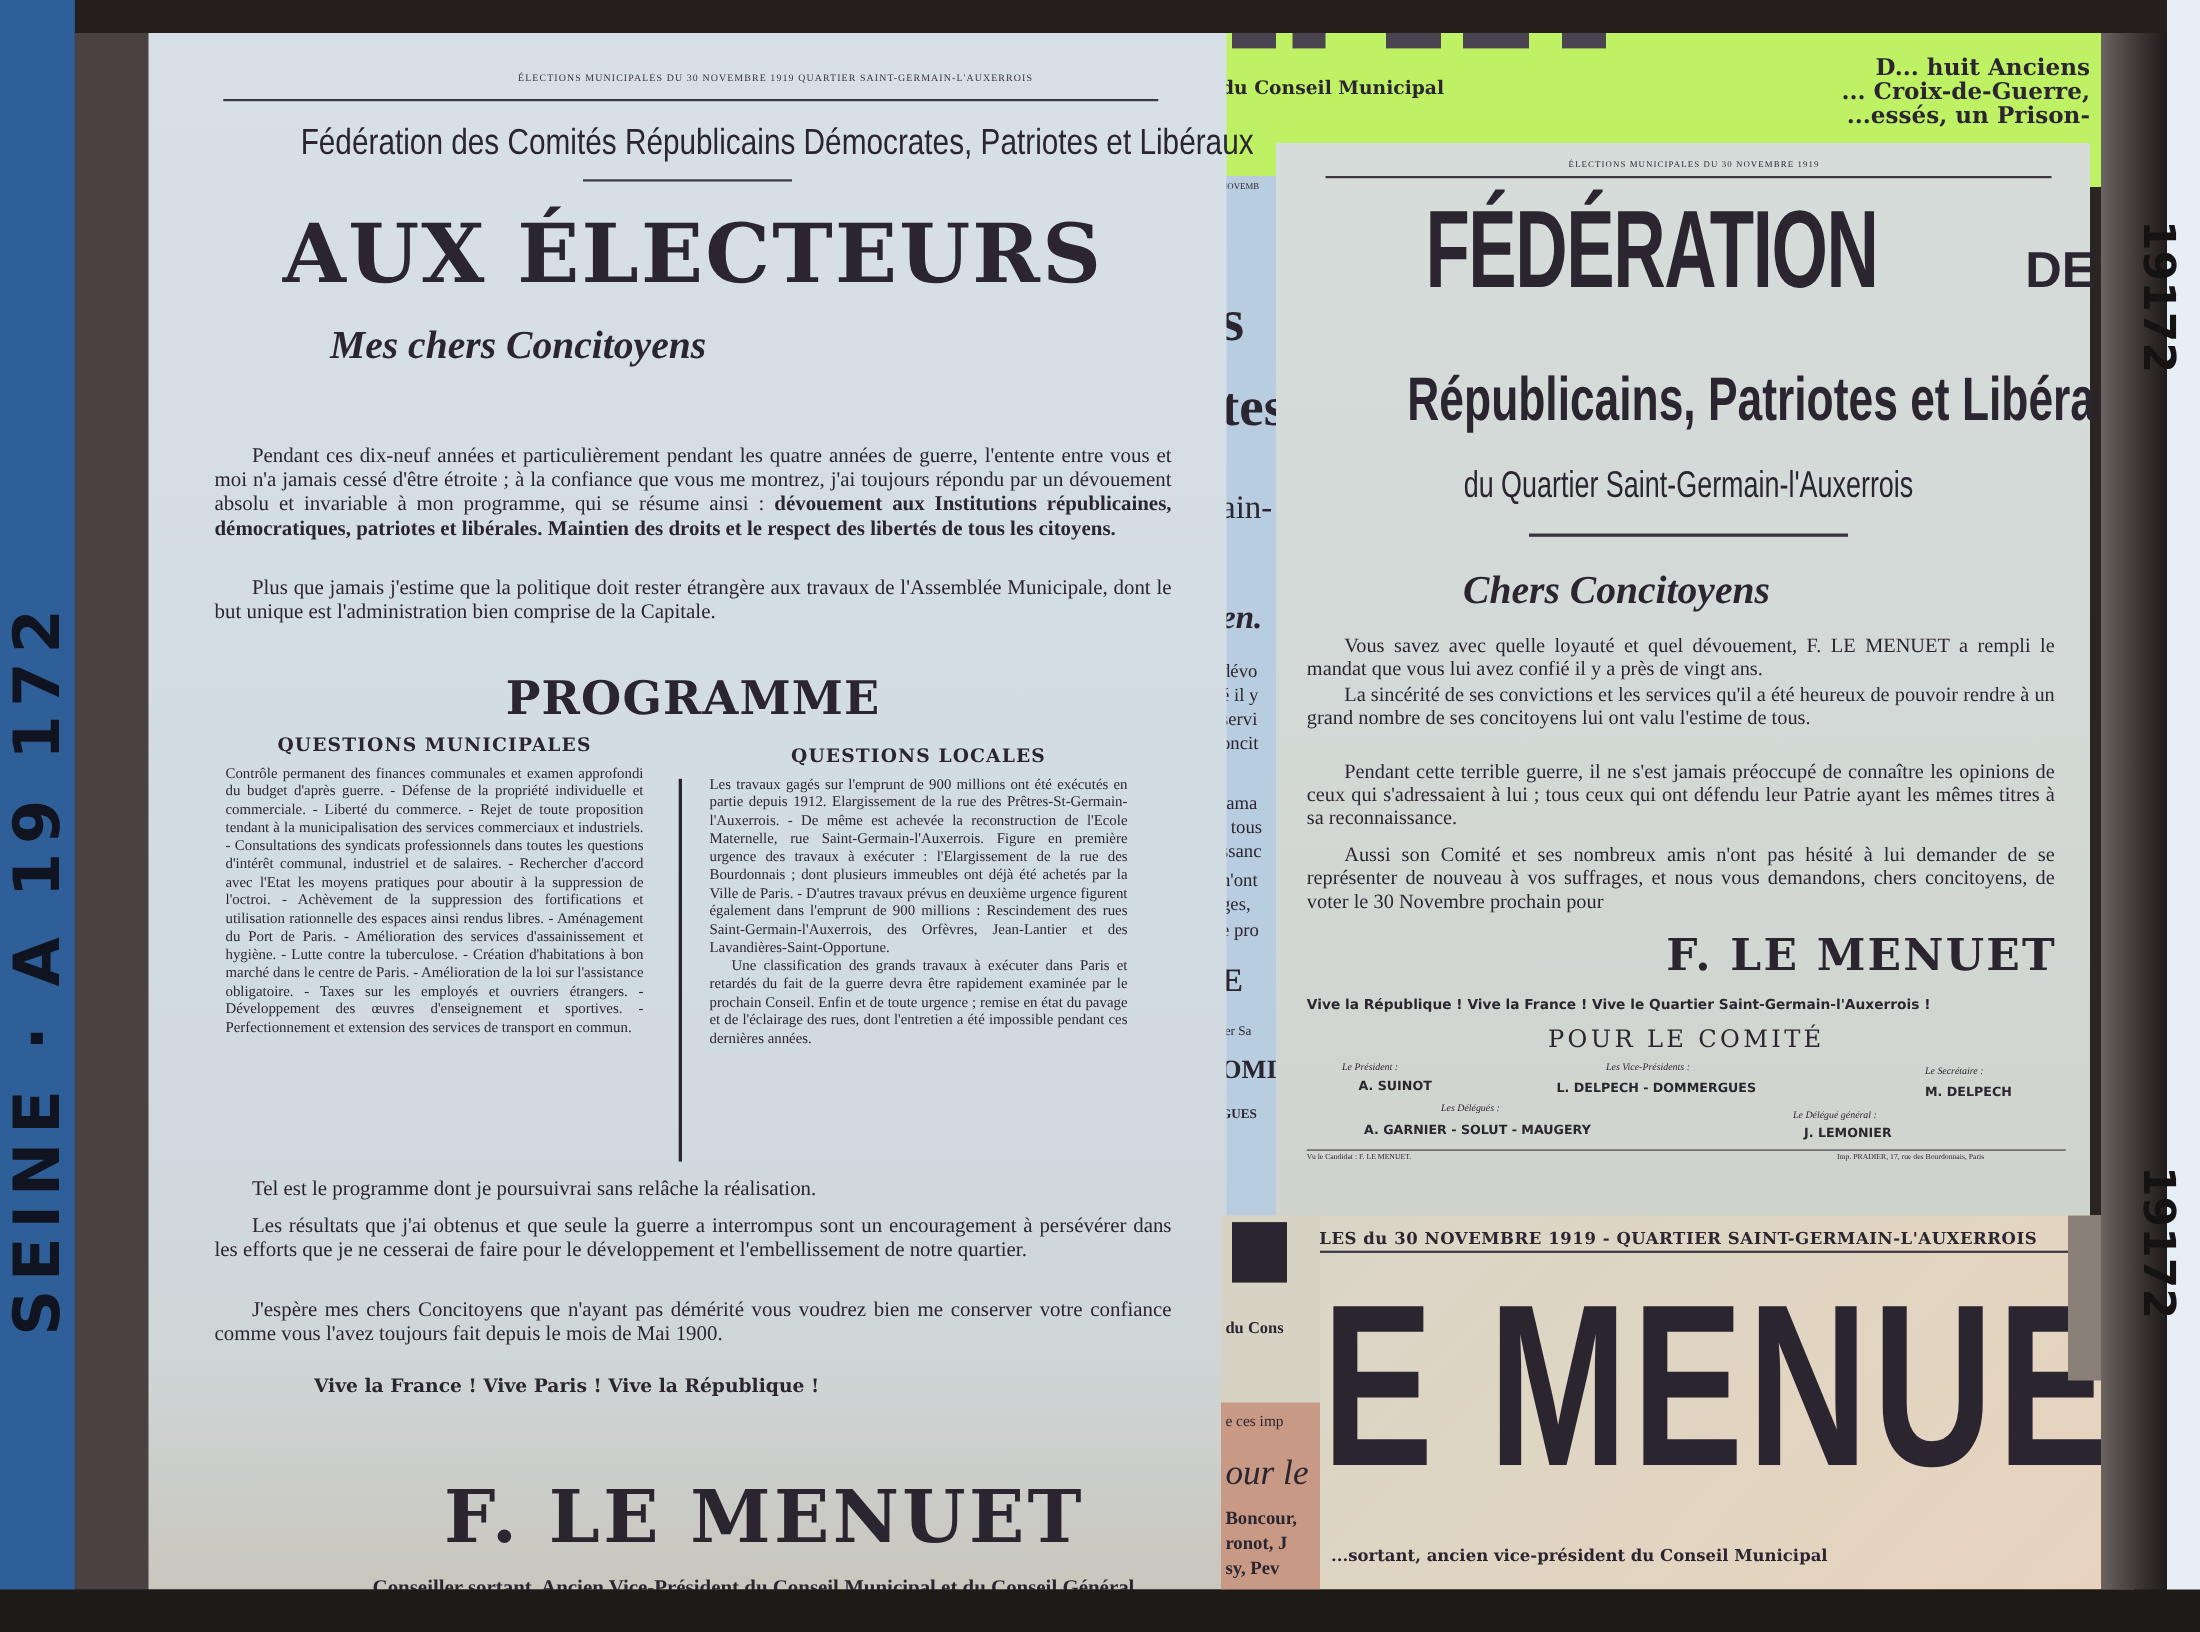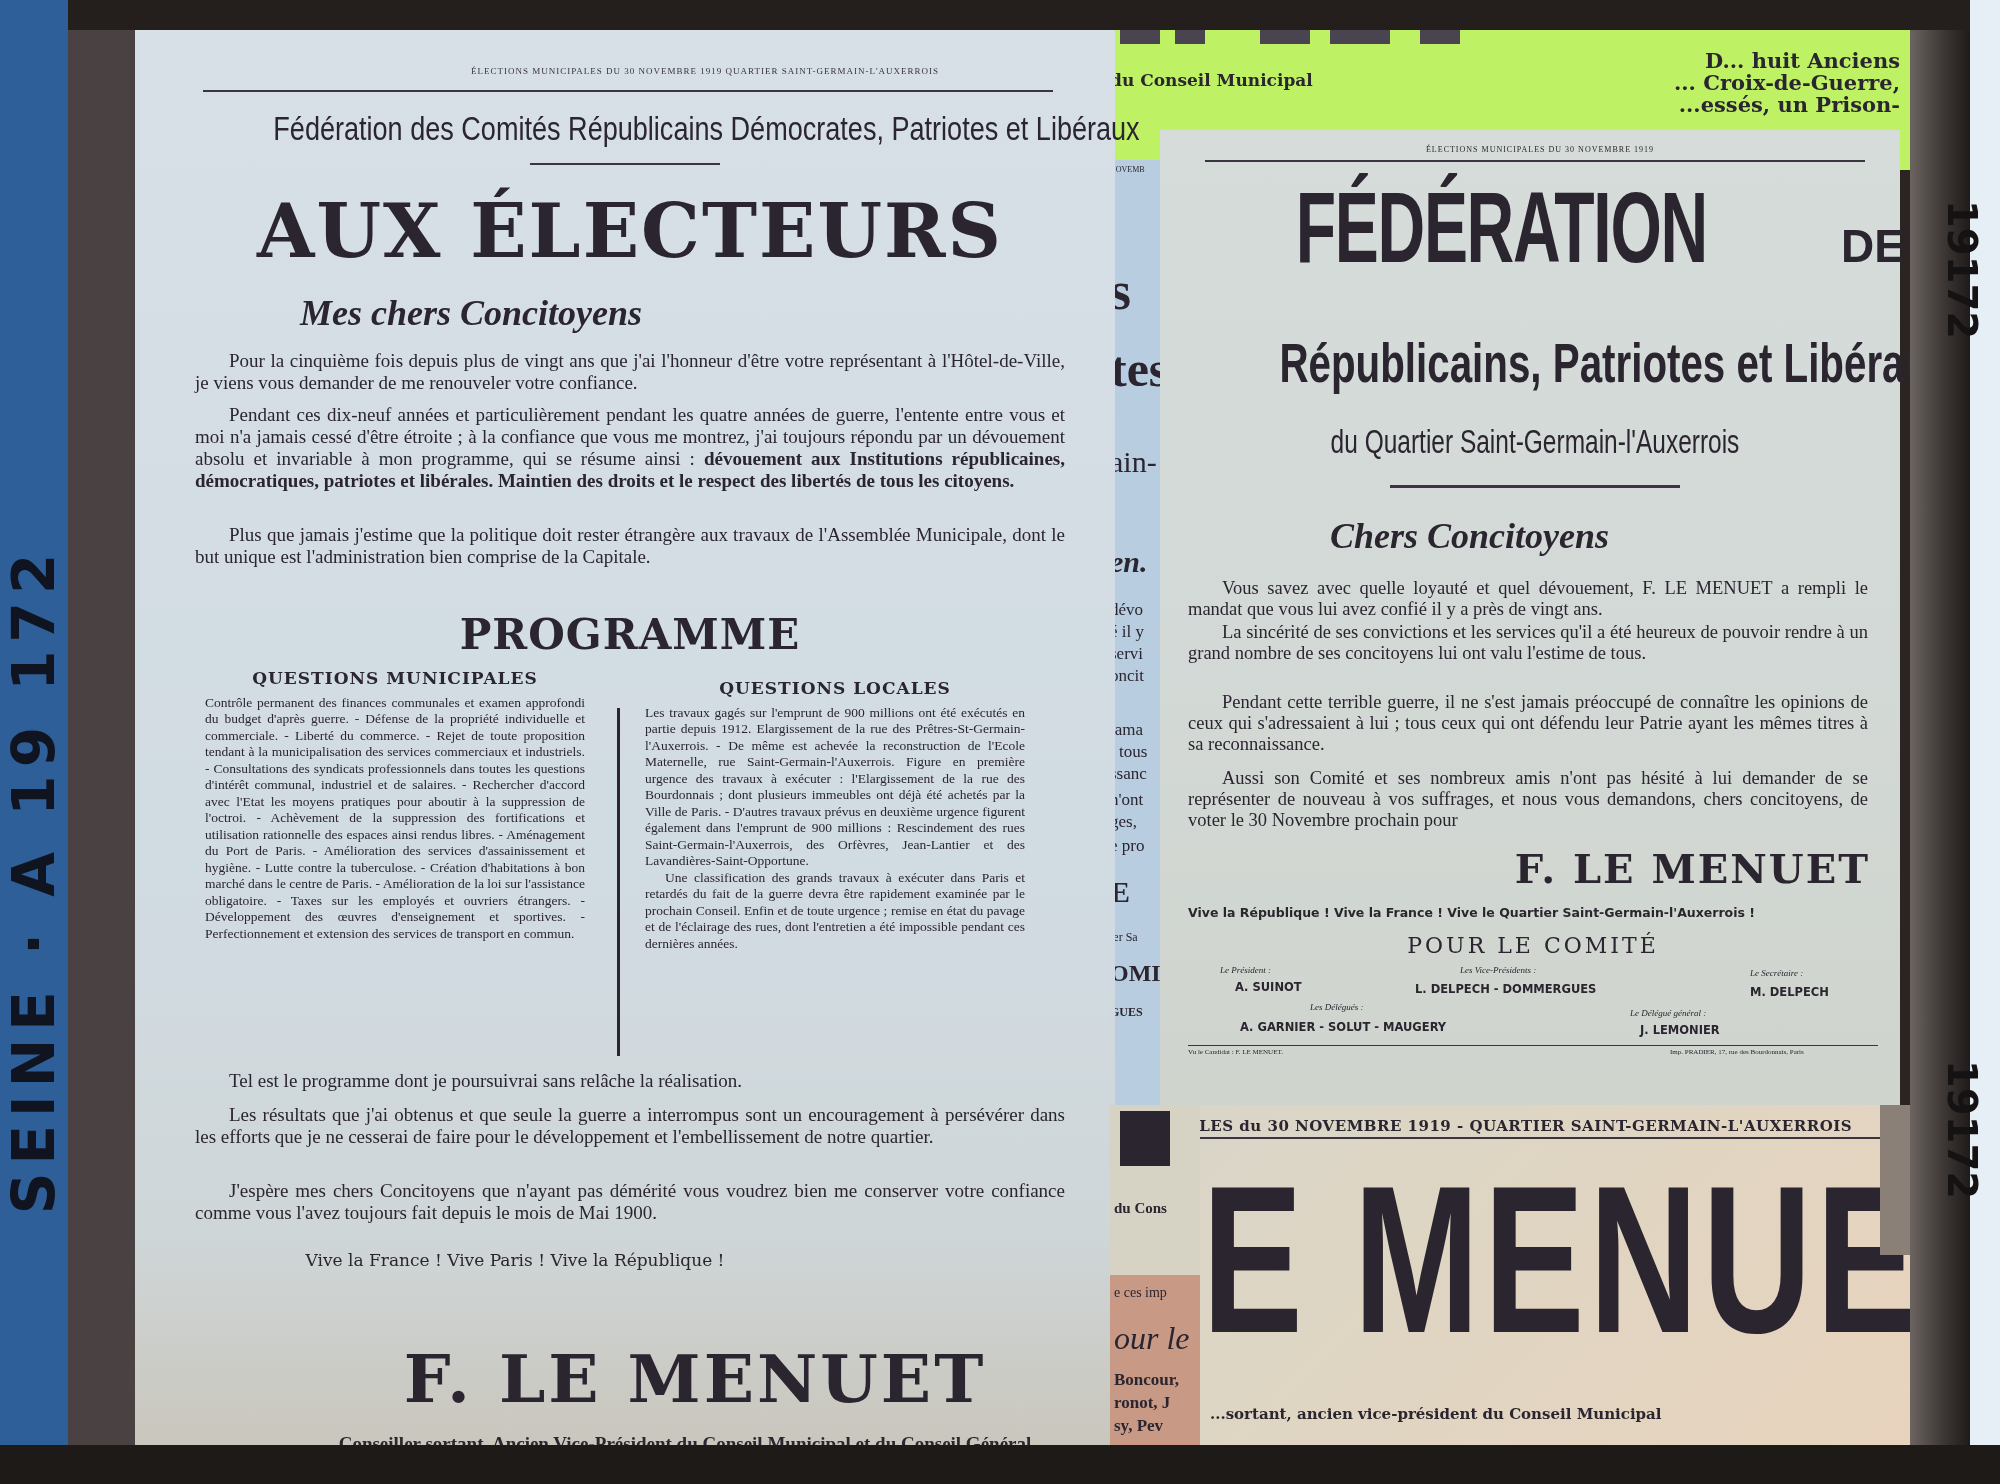--- a/index.html
+++ b/index.html
@@ -20,21 +20,21 @@
   .pa-federation{position:absolute;left:60px;top:80px;width:870px;text-align:center;font-family:"Liberation Sans Narrow","Liberation Sans",sans-serif;font-size:33px;transform:scaleX(0.82);transform-origin:center;white-space:nowrap;}
   .pa-orn{position:absolute;left:395px;top:133px;width:190px;border-top:2px solid #3a3540;}
   .pa-title{position:absolute;left:60px;top:158px;width:870px;text-align:center;font-family:"DejaVu Serif",serif;font-weight:bold;font-size:74px;letter-spacing:2px;}
   .pa-greeting{position:absolute;left:165px;top:262px;font-family:"Liberation Serif",serif;font-style:italic;font-weight:bold;font-size:36px;}
   .pa-para{position:absolute;left:60px;width:870px;font-size:19px;line-height:22px;text-align:justify;text-indent:34px;}
   .pa-para b{font-weight:bold;}
   .pa-program{position:absolute;left:60px;top:580px;width:870px;text-align:center;font-family:"DejaVu Serif",serif;font-weight:bold;font-size:42px;letter-spacing:1px;}
   .pa-col{position:absolute;width:380px;font-size:13.5px;line-height:16.5px;text-align:justify;}
   .pa-col-head{font-family:"DejaVu Serif",serif;font-weight:bold;font-size:17px;text-align:center;margin-bottom:8px;letter-spacing:1px;}
   .pa-divider{position:absolute;left:482px;top:678px;height:348px;border-left:3px solid #2b2530;}
-  .pa-vive{position:absolute;left:60px;top:1220px;width:640px;text-align:center;font-family:"DejaVu Serif",serif;font-weight:normal;font-size:17px;}
+  .pa-vive{position:absolute;left:60px;top:1220px;width:640px;text-align:center;font-family:"DejaVu Serif",serif;font-weight:bold;font-size:17px;}
   .pa-name{position:absolute;left:60px;top:1310px;width:920px;text-align:center;font-family:"DejaVu Serif",serif;font-weight:bold;font-size:66px;letter-spacing:3px;padding-left:80px;box-sizing:border-box;}
   .pa-sub{position:absolute;left:150px;top:1403px;width:800px;text-align:center;font-size:19px;font-weight:bold;white-space:nowrap;}
 
   
   .strip{position:absolute;left:1110px;top:160px;width:70px;height:950px;background:#b9cde0;overflow:hidden;}
   .strip-line{position:absolute;left:0;white-space:nowrap;color:#2b2530;}
 
   
   .poster-top{position:absolute;left:1110px;top:30px;width:800px;height:140px;background:#bef264;}
   .pt-tail{position:absolute;left:0px;top:40px;font-family:"DejaVu Serif",serif;font-weight:bold;font-size:17px;}
@@ -118,21 +118,20 @@
 </div>
 
 <div class="poster-a">
   <div class="pa-kicker">ÉLECTIONS MUNICIPALES DU 30 NOVEMBRE 1919 QUARTIER SAINT-GERMAIN-L'AUXERROIS</div>
   <div class="pa-rule"></div>
   <div class="pa-federation">Fédération des Comités Républicains Démocrates, Patriotes et Libéraux</div>
   <div class="pa-orn"></div>
   <div class="pa-title">AUX ÉLECTEURS</div>
   <div class="pa-greeting">Mes chers Concitoyens</div>
 
-  <div class="pa-para" style="top:320px">Pour la cinquième fois depuis plus de vingt ans que j'ai l'honneur d'être votre représentant à l'Hôtel-de-Ville, je viens vous demander de me renouveler votre confiance.</div>
   <div class="pa-para" style="top:374px">
     <span>Pendant ces dix-neuf années et particulièrement pendant les quatre années de guerre, l'entente entre vous et moi n'a jamais cessé d'être étroite ; à la confiance que vous me montrez, j'ai toujours répondu par un dévouement absolu et invariable à mon programme, qui se résume ainsi :</span>
     <b>dévouement aux Institutions républicaines, démocratiques, patriotes et libérales. Maintien des droits et le respect des libertés de tous les citoyens.</b>
   </div>
   <div class="pa-para" style="top:494px">Plus que jamais j'estime que la politique doit rester étrangère aux travaux de l'Assemblée Municipale, dont le but unique est l'administration bien comprise de la Capitale.</div>
 
   <div class="pa-program">PROGRAMME</div>
 
   <div class="pa-col" style="left:70px;top:640px">
     <div class="pa-col-head">QUESTIONS MUNICIPALES</div>

